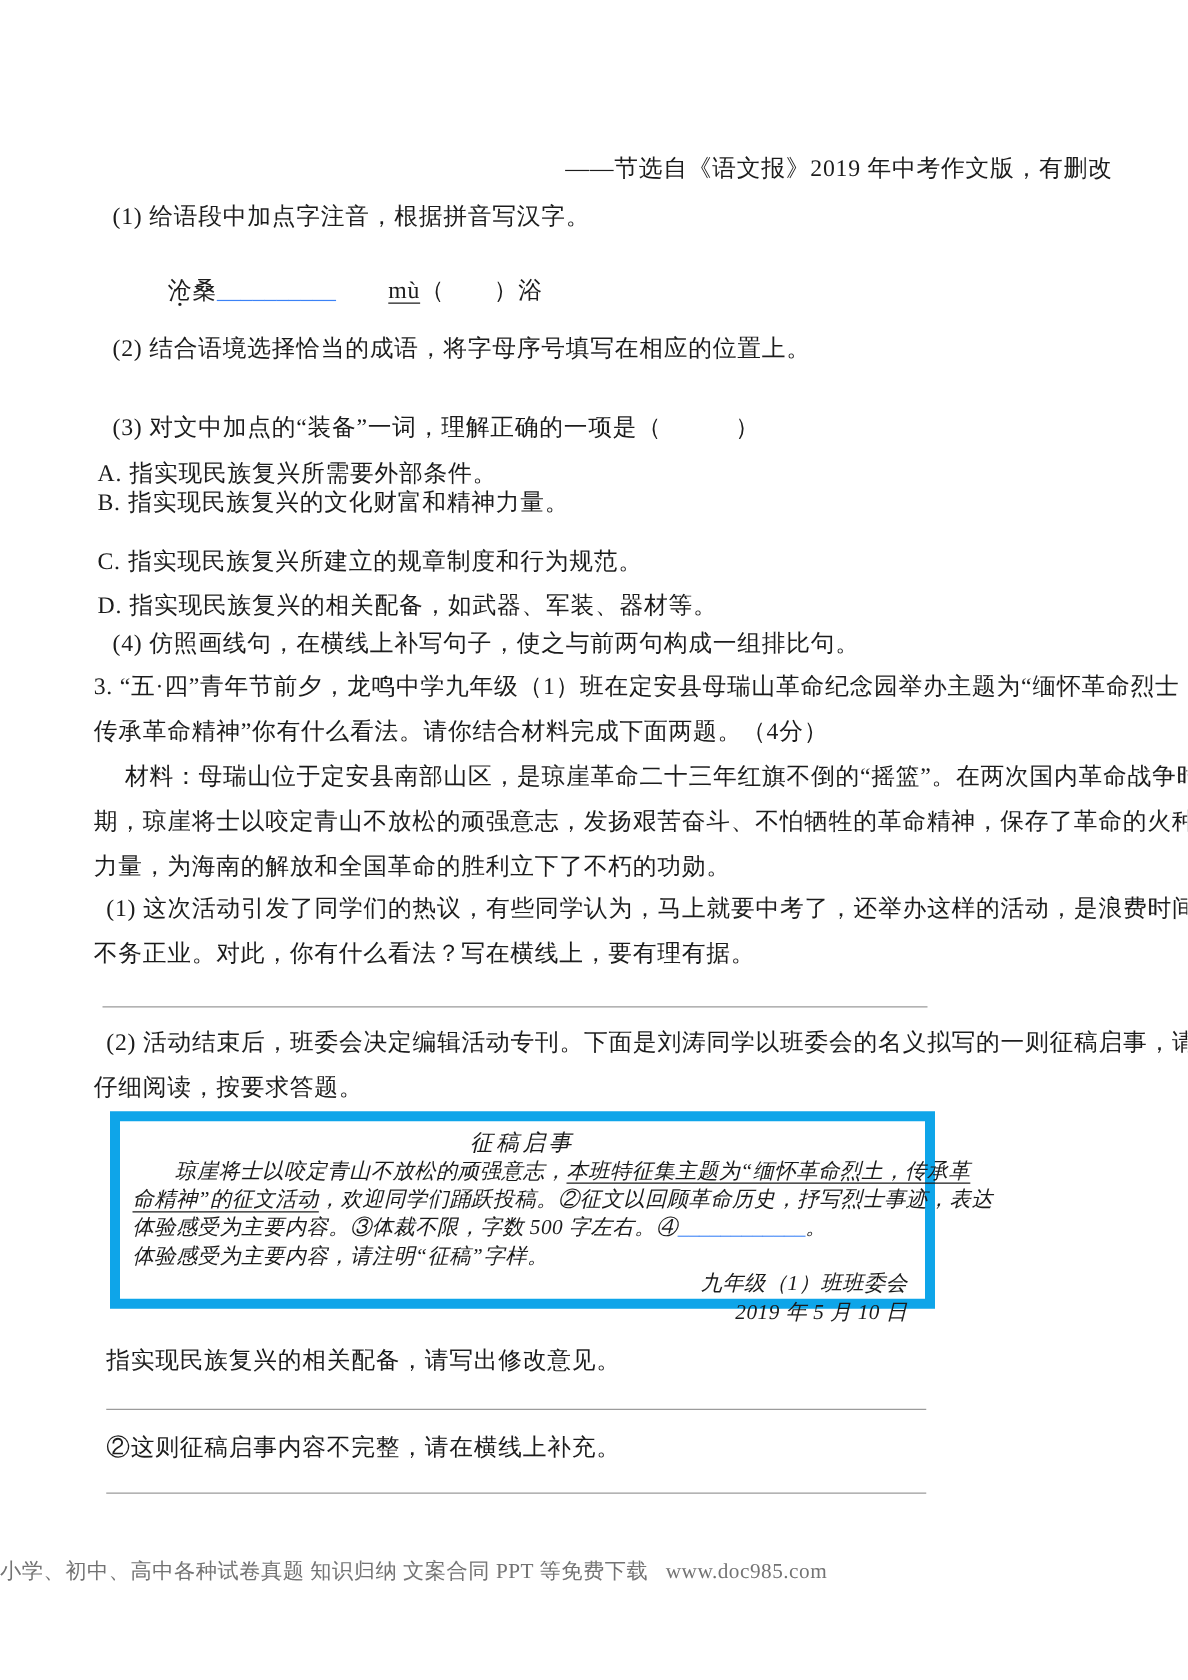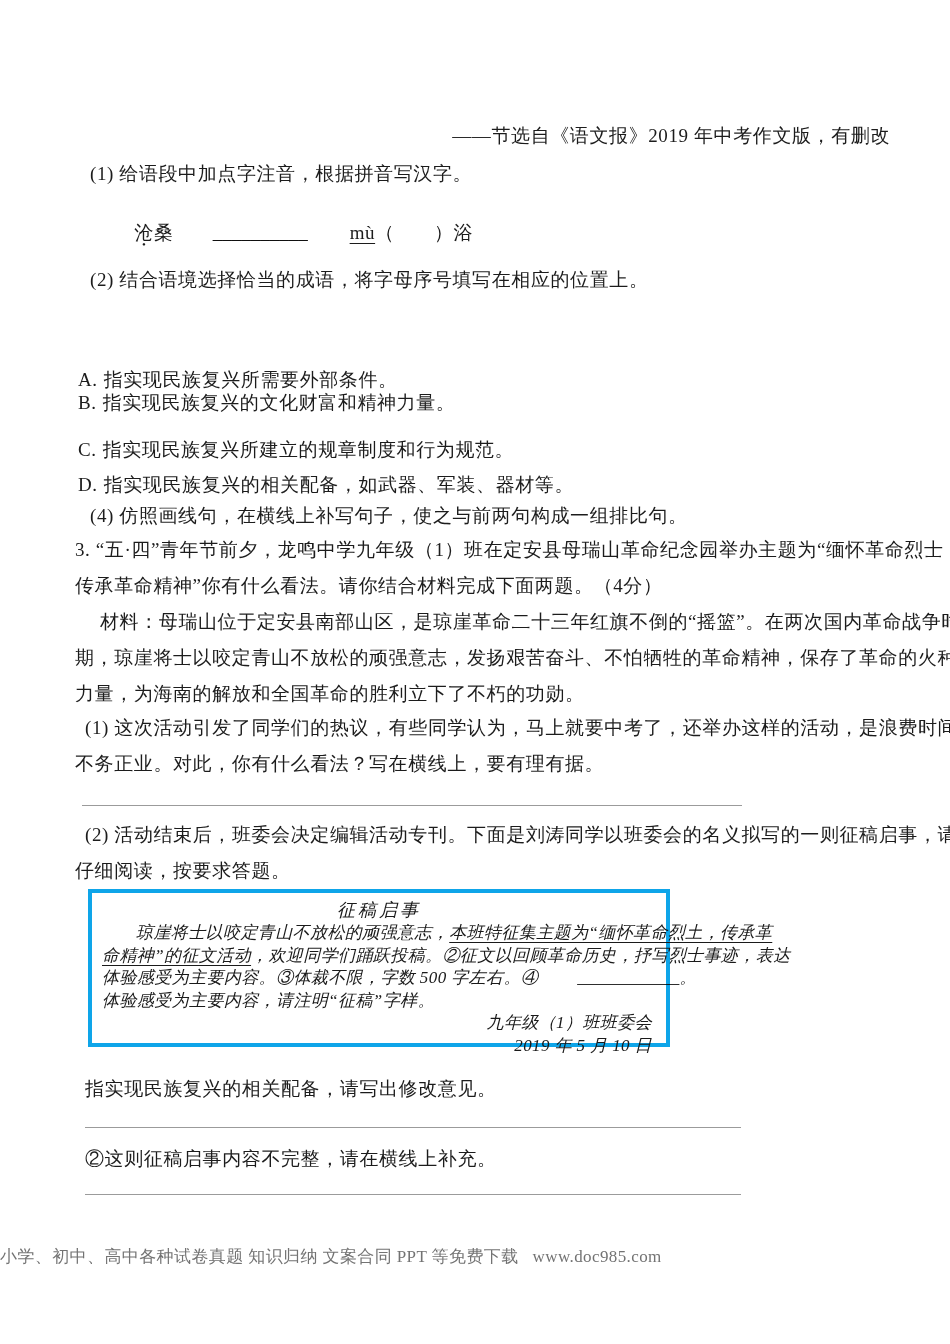--- a/index.html
+++ b/index.html
@@ -7,26 +7,26 @@
     position:relative;width:950px;height:1344px;background:#ffffff;
     font-family:"Liberation Serif", sans-serif;
     color:#1c1c1c;overflow:hidden;
   }
   .ln{position:absolute;white-space:pre;font-size:19px;line-height:24px;letter-spacing:0.6px;}
   .right{text-align:right;}
   .opt-label{font-family:"Liberation Serif", serif;margin-right:6px;}
   .dotted{position:relative;display:inline-block;}
   .dotted::after{content:"•";position:absolute;left:50%;transform:translateX(-50%);bottom:-11px;font-size:11px;color:#1c1c1c;}
   .u{text-decoration:underline;text-underline-offset:4px;}
-  .blank{letter-spacing:0;color:#000000;margin-left:39px;}
+  .blank{letter-spacing:0;color:#3b82f6;}
   .gap40{display:inline-block;width:42px;}
   .rule{position:absolute;height:0;border-top:1.5px solid #9b9b9b;}
   .notice-box{
-    position:absolute;left:88px;top:889px;width:582px;height:158px;
-    border:4px solid #0ea5e9;box-sizing:border-box;
+    position:absolute;left:88px;top:889px;width:660px;height:158px;
+    border:8px solid #0ea5e9;box-sizing:border-box;
     font-family:"Liberation Serif", serif;font-style:italic;
     font-size:17px;color:#1a1a1a;padding:5px 10px 0 10px;
   }
   .notice-title{text-align:center;font-size:18px;letter-spacing:3px;line-height:24px;}
   .notice-line{line-height:22.5px;letter-spacing:0.4px;white-space:pre;}
   .notice-line.indent{text-indent:2em;}
   .notice-line.right{padding-right:4px;}
   .footer{position:absolute;top:1245px;left:0;width:950px;font-size:17px;color:#737373;letter-spacing:0.4px;}
   .footer .url{font-family:"Liberation Serif", serif;margin-left:14px;}
 </style>
@@ -38,20 +38,21 @@
   <div class="ln right" style="top:124px;left:0;width:890px;">——节选自《语文报》2019 年中考作文版，有删改</div>
 
   <div class="ln" style="top:162px;left:90px;">(1) 给语段中加点字注音，根据拼音写汉字。</div>
 
   <div class="ln" style="top:197px;left:113px;">
     <span class="dotted">沧</span><span>桑</span><span class="blank">__________</span><span class="gap40"></span><span class="u">mù</span><span>（　　）浴</span>
   </div>
 
   <div class="ln" style="top:268px;left:90px;">(2) 结合语境选择恰当的成语，将字母序号填写在相应的位置上。</div>
 
+  <div class="ln" style="top:331px;left:90px;">(3) 对文中加点的“装备”一词，理解正确的一项是（　　　）</div>
 
   <div class="ln" style="top:368px;left:78px;"><span class="opt-label">A.</span><span>指实现民族复兴所需要外部条件。</span></div>
   <div class="ln" style="top:391px;left:78px;"><span class="opt-label">B.</span><span>指实现民族复兴的文化财富和精神力量。</span></div>
   <div class="ln" style="top:473px;left:78px;"><span class="opt-label">D.</span><span>指实现民族复兴的相关配备，如武器、军装、器材等。</span></div>
   <div class="ln" style="top:438px;left:78px;"><span class="opt-label">C.</span><span>指实现民族复兴所建立的规章制度和行为规范。</span></div>
 
   <div class="ln" style="top:504px;left:90px;">(4) 仿照画线句，在横线上补写句子，使之与前两句构成一组排比句。</div>
 
   <div class="ln" style="top:538px;left:75px;">3. “五·四”青年节前夕，龙鸣中学九年级（1）班在定安县母瑞山革命纪念园举办主题为“缅怀革命烈士，</div>
   <div class="ln" style="top:574px;left:75px;">传承革命精神”你有什么看法。请你结合材料完成下面两题。（4分）</div>

